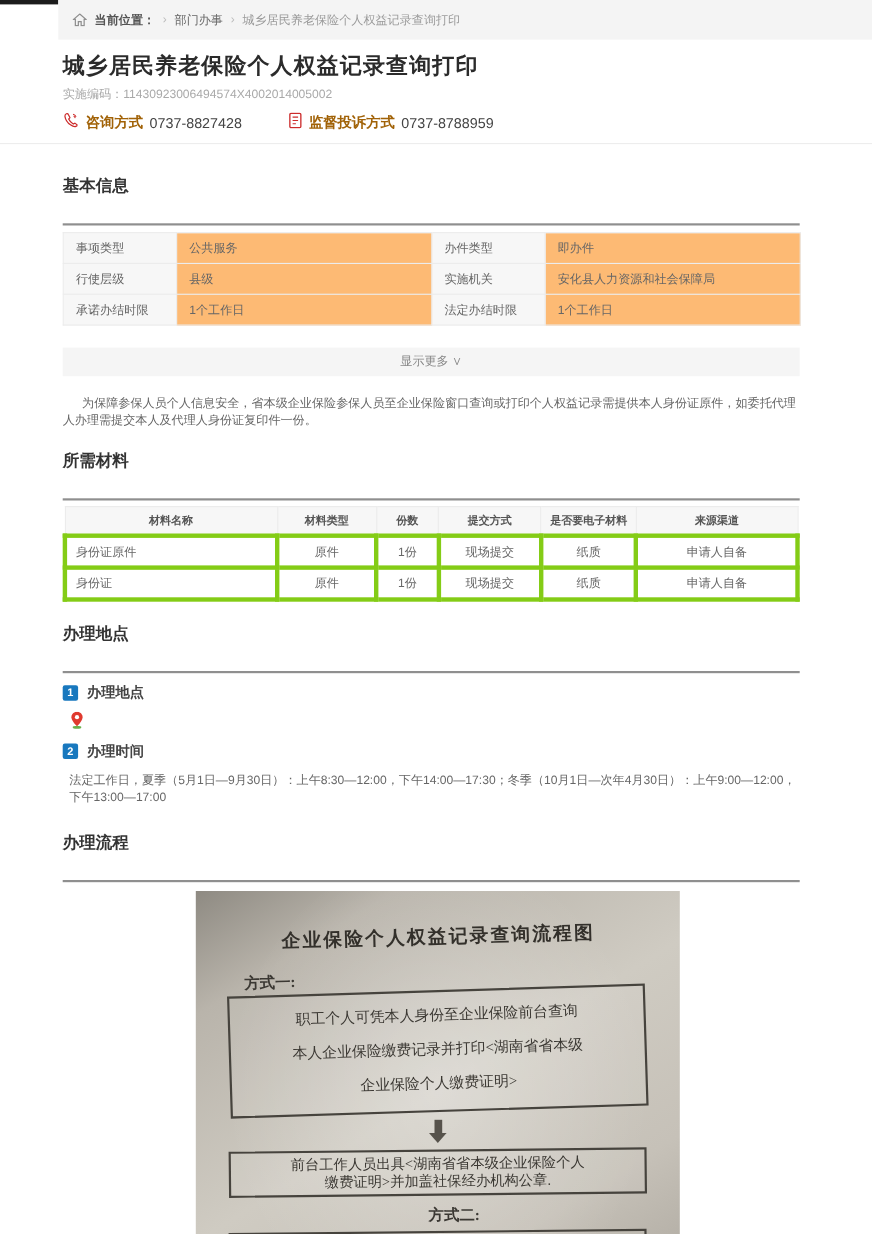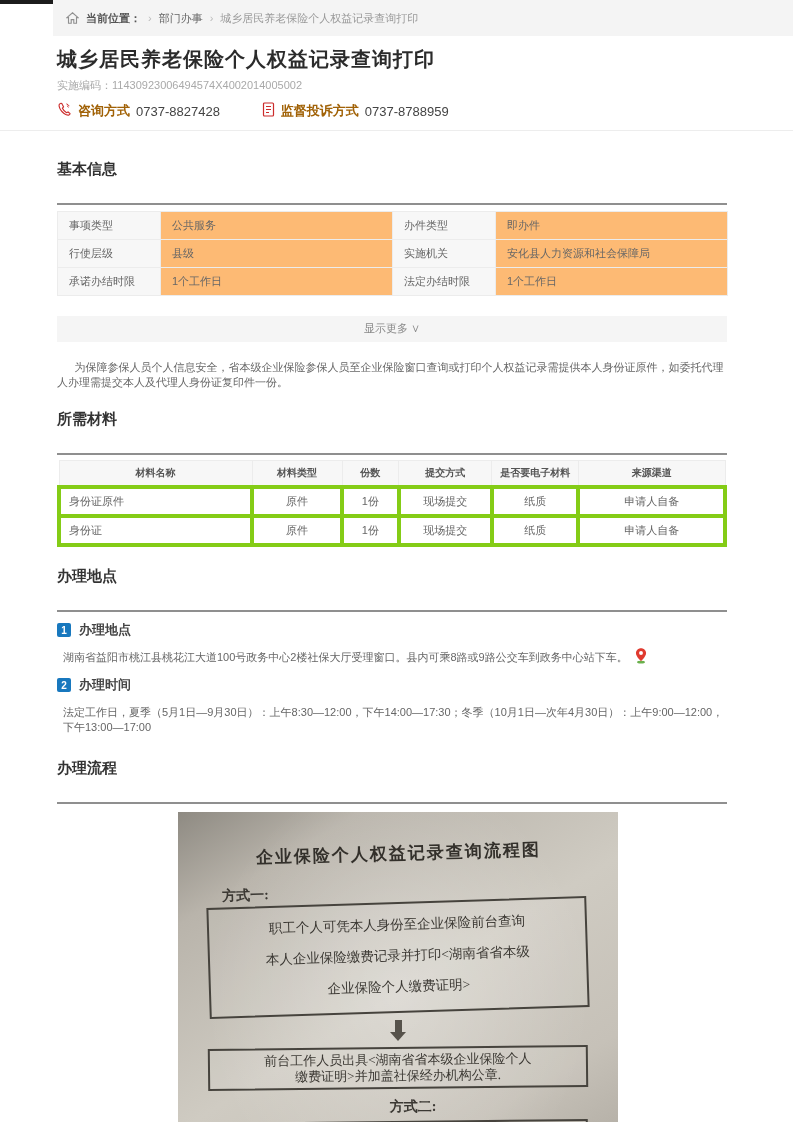--- a/index.html
+++ b/index.html
@@ -193,21 +193,20 @@
       </table>
   </div>
 
   <div class="sec-location">
     <div class="section-title">办理地点</div>
     <div class="loc-item-head" style="margin-top:9px;">
       <span class="num-badge">1</span>
       <span class="loc-label">办理地点</span>
     </div>
     <div class="loc-text">
-      <span>湖南省益阳市桃江县桃花江大道100号政务中心2楼社保大厅受理窗口。县内可乘8路或9路公交车到政务中心站下车。</span>
       <span class="map-pin">
         <svg width="14" height="16" viewBox="0 0 16 18">
             <ellipse cx="8" cy="16" rx="4.5" ry="1.6" fill="#6ab04c"></ellipse>
             <path d="M8 0 C4.7 0 2.2 2.5 2.2 5.7 C2.2 9.8 8 15 8 15 C8 15 13.8 9.8 13.8 5.7 C13.8 2.5 11.3 0 8 0 Z" fill="#e03a2f"></path>
             <circle cx="8" cy="5.6" r="2.2" fill="#fff"></circle>
           </svg>
       </span>
     </div>
     <div class="loc-item-head">
       <span class="num-badge">2</span>

